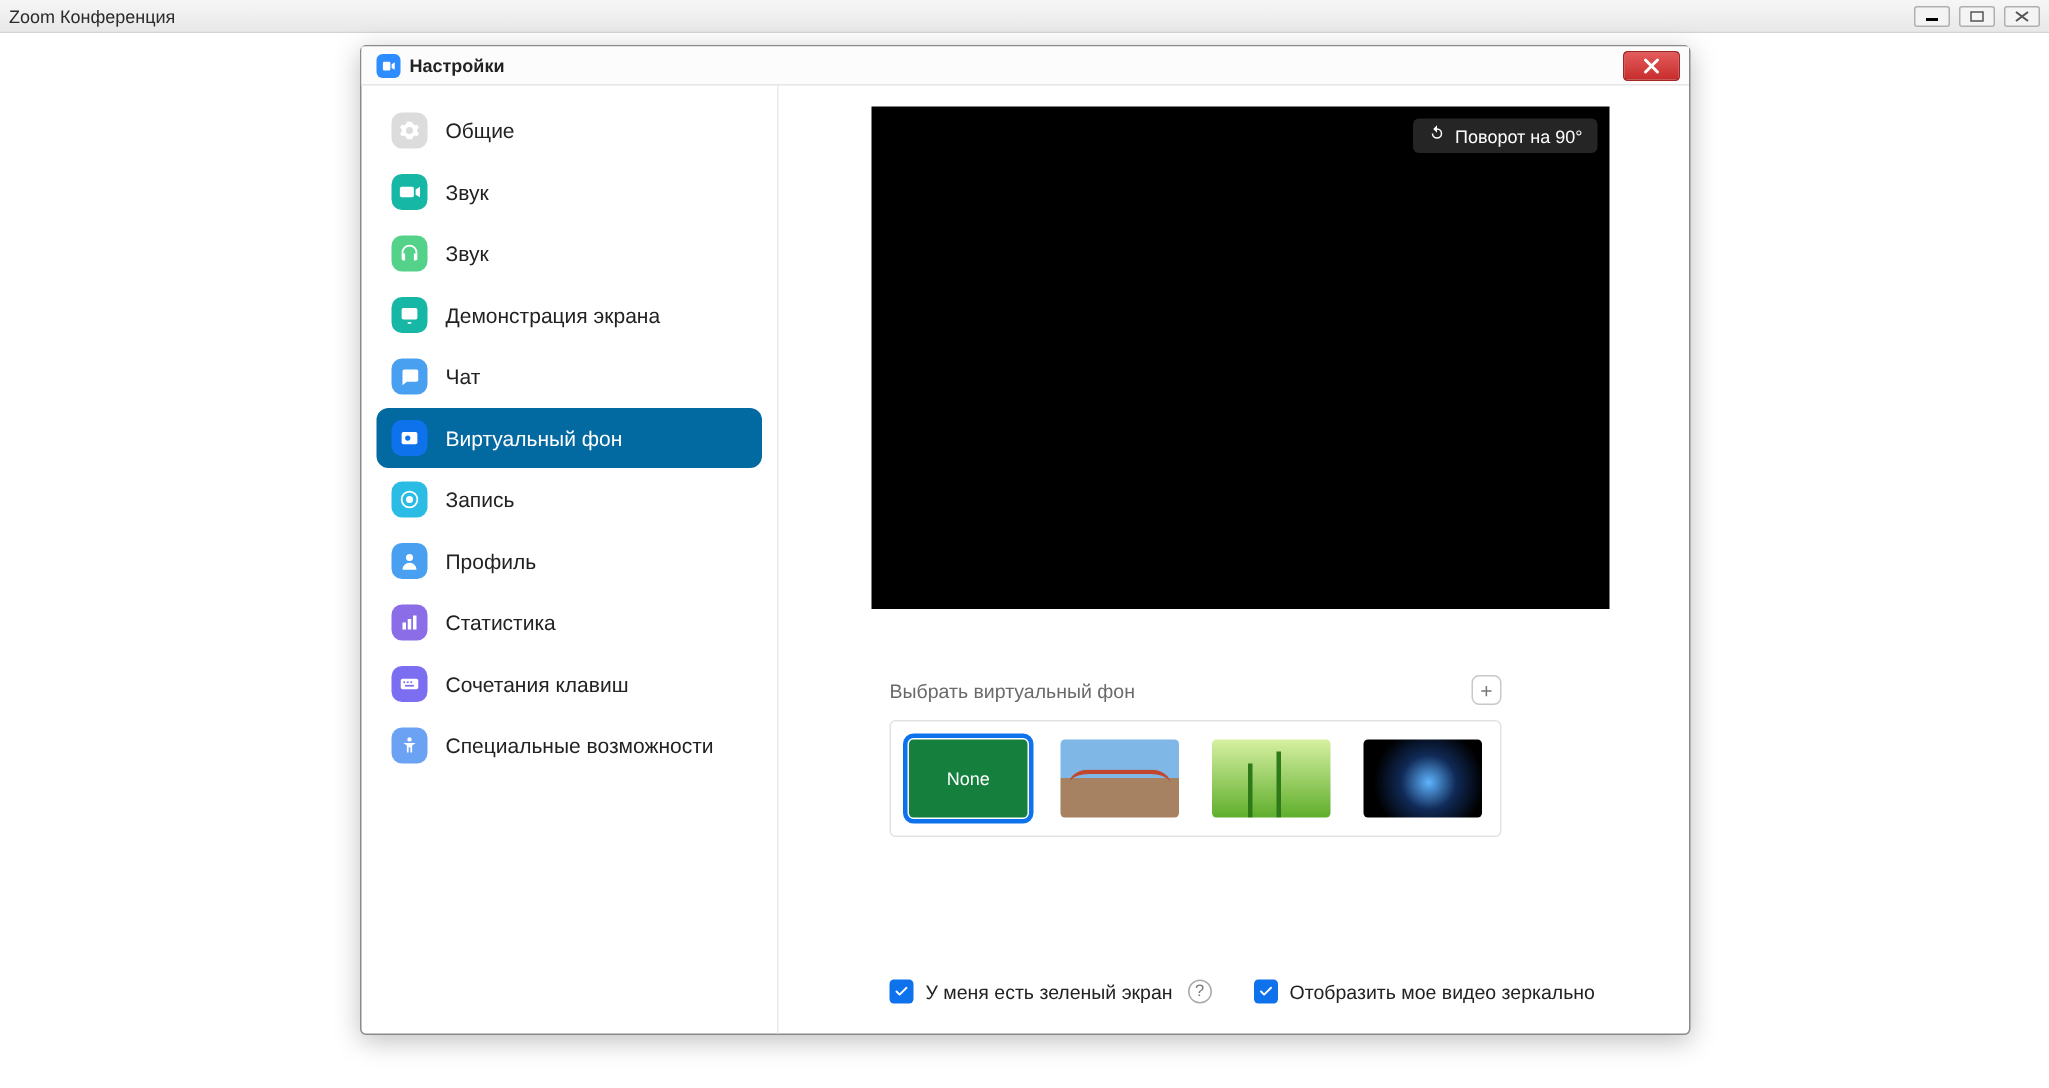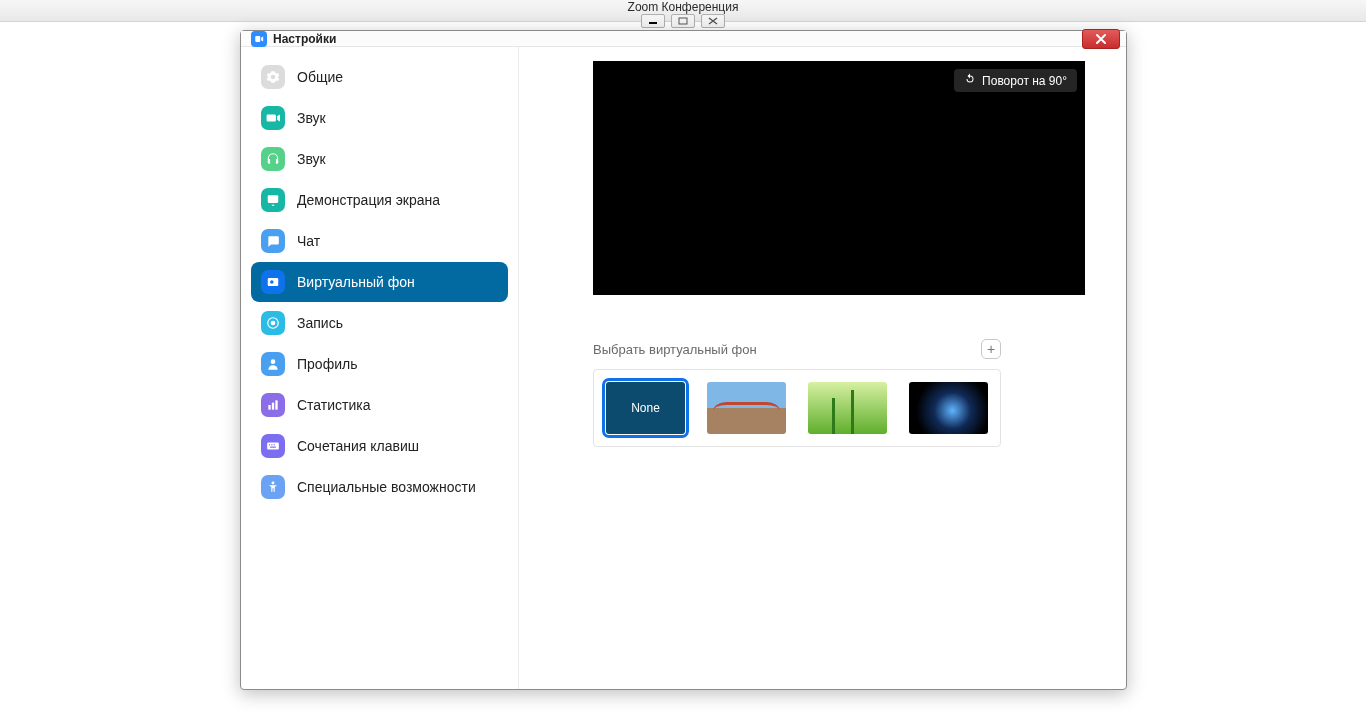--- a/index.html
+++ b/index.html
@@ -16,21 +16,20 @@
   .outer-titlebar {
     height: 22px;
     background: linear-gradient(#f6f6f6, #e8e8e8);
     border-bottom: 1px solid #d4d4d4;
     display: flex;
     align-items: center;
     justify-content: space-between;
     padding: 0 6px;
     font-size: 12px;
     color: #2b2b2b;
-    flex-direction: column;
   }
   .outer-titlebar .win-controls { display: flex; gap: 6px; }
   .outer-titlebar .win-btn {
     width: 24px; height: 14px;
     border: 1px solid #b0b0b0;
     border-radius: 2px;
     display: flex; align-items: center; justify-content: center;
     font-size: 10px; color: #555; background: #f4f4f4;
     cursor: pointer;
   }
@@ -43,21 +42,21 @@
     width: 887px;
     height: 660px;
     background: #ffffff;
     border: 1px solid #8a8a8a;
     border-radius: 4px;
     box-shadow: 0 4px 18px rgba(0,0,0,0.25);
     display: flex;
     flex-direction: column;
   }
   .dialog-header {
-    height: 16px;
+    height: 26px;
     display: flex;
     align-items: center;
     justify-content: space-between;
     padding: 0 6px 0 6px;
     border-bottom: 1px solid #e6e6e6;
     background: #fcfcfc;
   }
   .dialog-header .left { display: flex; align-items: center; gap: 6px; padding-left: 4px; }
   .zoom-badge {
     width: 16px; height: 16px; border-radius: 4px;
@@ -124,25 +123,25 @@
   .main {
     flex: 1;
     padding: 14px 30px 18px 54px;
     display: flex;
     flex-direction: column;
     min-width: 0;
   }
 
   .video-preview {
     width: 492px;
-    height: 234px;
+    height: 335px;
     background: #000;
     position: relative;
     align-self: flex-start;
-    margin-left: 20px;
+    margin-left: 8px;
   }
   .rotate-pill {
     position: absolute;
     top: 8px; right: 8px;
     background: rgba(40,40,40,0.92);
     color: #fff;
     font-size: 12px;
     padding: 4px 10px;
     border-radius: 4px;
     display: flex; align-items: center; gap: 6px;
@@ -175,21 +174,21 @@
     width: 94px; height: 52px;
     border-radius: 3px;
     cursor: pointer;
     position: relative;
     overflow: hidden;
     display: flex; align-items: center; justify-content: center;
     font-size: 12px;
     color: #fff;
   }
   .vb-tile.selected { outline: 3px solid #0E72ED; outline-offset: 1px; }
-  .tile-none { background: #0c4a6e; }
+  .tile-none { background: #15803d; }
   .tile-bridge { background: linear-gradient(#7fb7e6 50%, #a68262 50%); position: relative; }
   .tile-bridge::after {
     content: "";
     position: absolute; left: 8%; right: 8%; top: 38%; height: 12px;
     border-top: 3px solid #c1472f;
     border-radius: 20% 20% 0 0 / 60% 60% 0 0;
   }
   .tile-grass { background: linear-gradient(#d6f0a2, #5fae2c); position: relative; }
   .tile-grass::before, .tile-grass::after {
     content: ""; position: absolute; bottom: 0; width: 3px; background: #2f7a18;
@@ -402,16 +401,35 @@
         <div class="vb-grid">
           <div class="vb-tile tile-none selected">
             <span>None</span>
           </div>
           <div class="vb-tile tile-bridge"></div>
           <div class="vb-tile tile-grass"></div>
           <div class="vb-tile tile-earth"></div>
         </div>
       </div>
 
+      <div class="footer-row">
+        <div class="chk">
+          <span class="box">
+            <svg width="10" height="10" viewBox="0 0 24 24">
+                <path d="M4 12l5 5L20 6" stroke="#fff" stroke-width="3" fill="none" stroke-linecap="round" stroke-linejoin="round"></path>
+              </svg>
+          </span>
+          <span>У меня есть зеленый экран</span>
+          <span class="help-ic">?</span>
+        </div>
+        <div class="chk">
+          <span class="box">
+            <svg width="10" height="10" viewBox="0 0 24 24">
+                <path d="M4 12l5 5L20 6" stroke="#fff" stroke-width="3" fill="none" stroke-linecap="round" stroke-linejoin="round"></path>
+              </svg>
+          </span>
+          <span>Отобразить мое видео зеркально</span>
+        </div>
+      </div>
 
     </div>
   </div>
 </div>
 
 </body></html>

